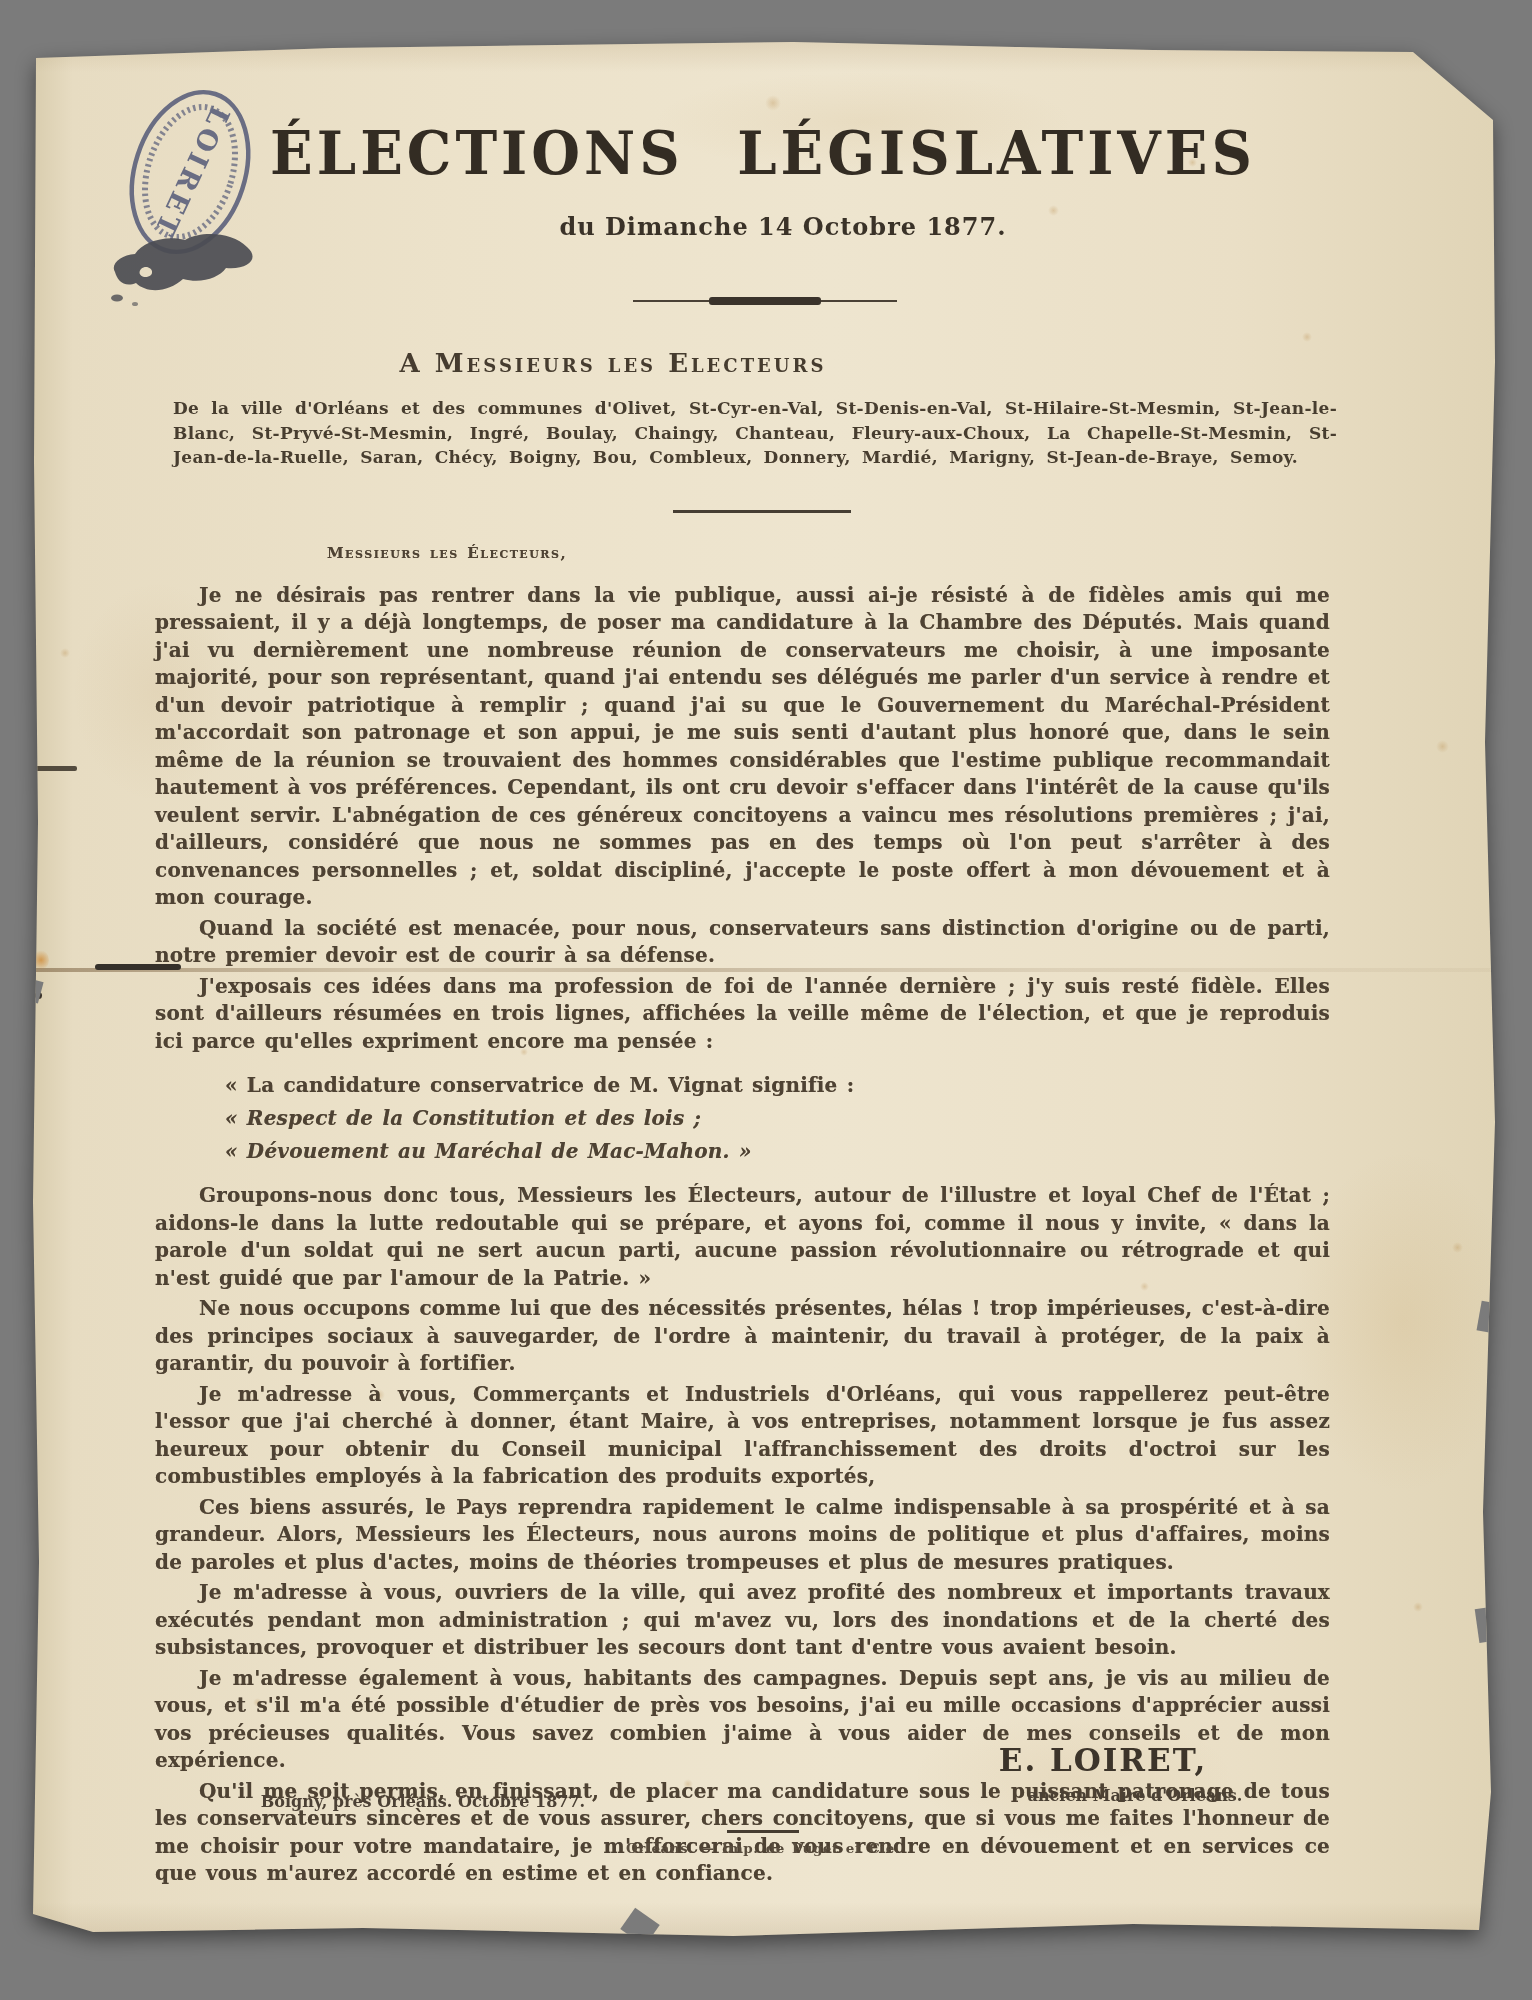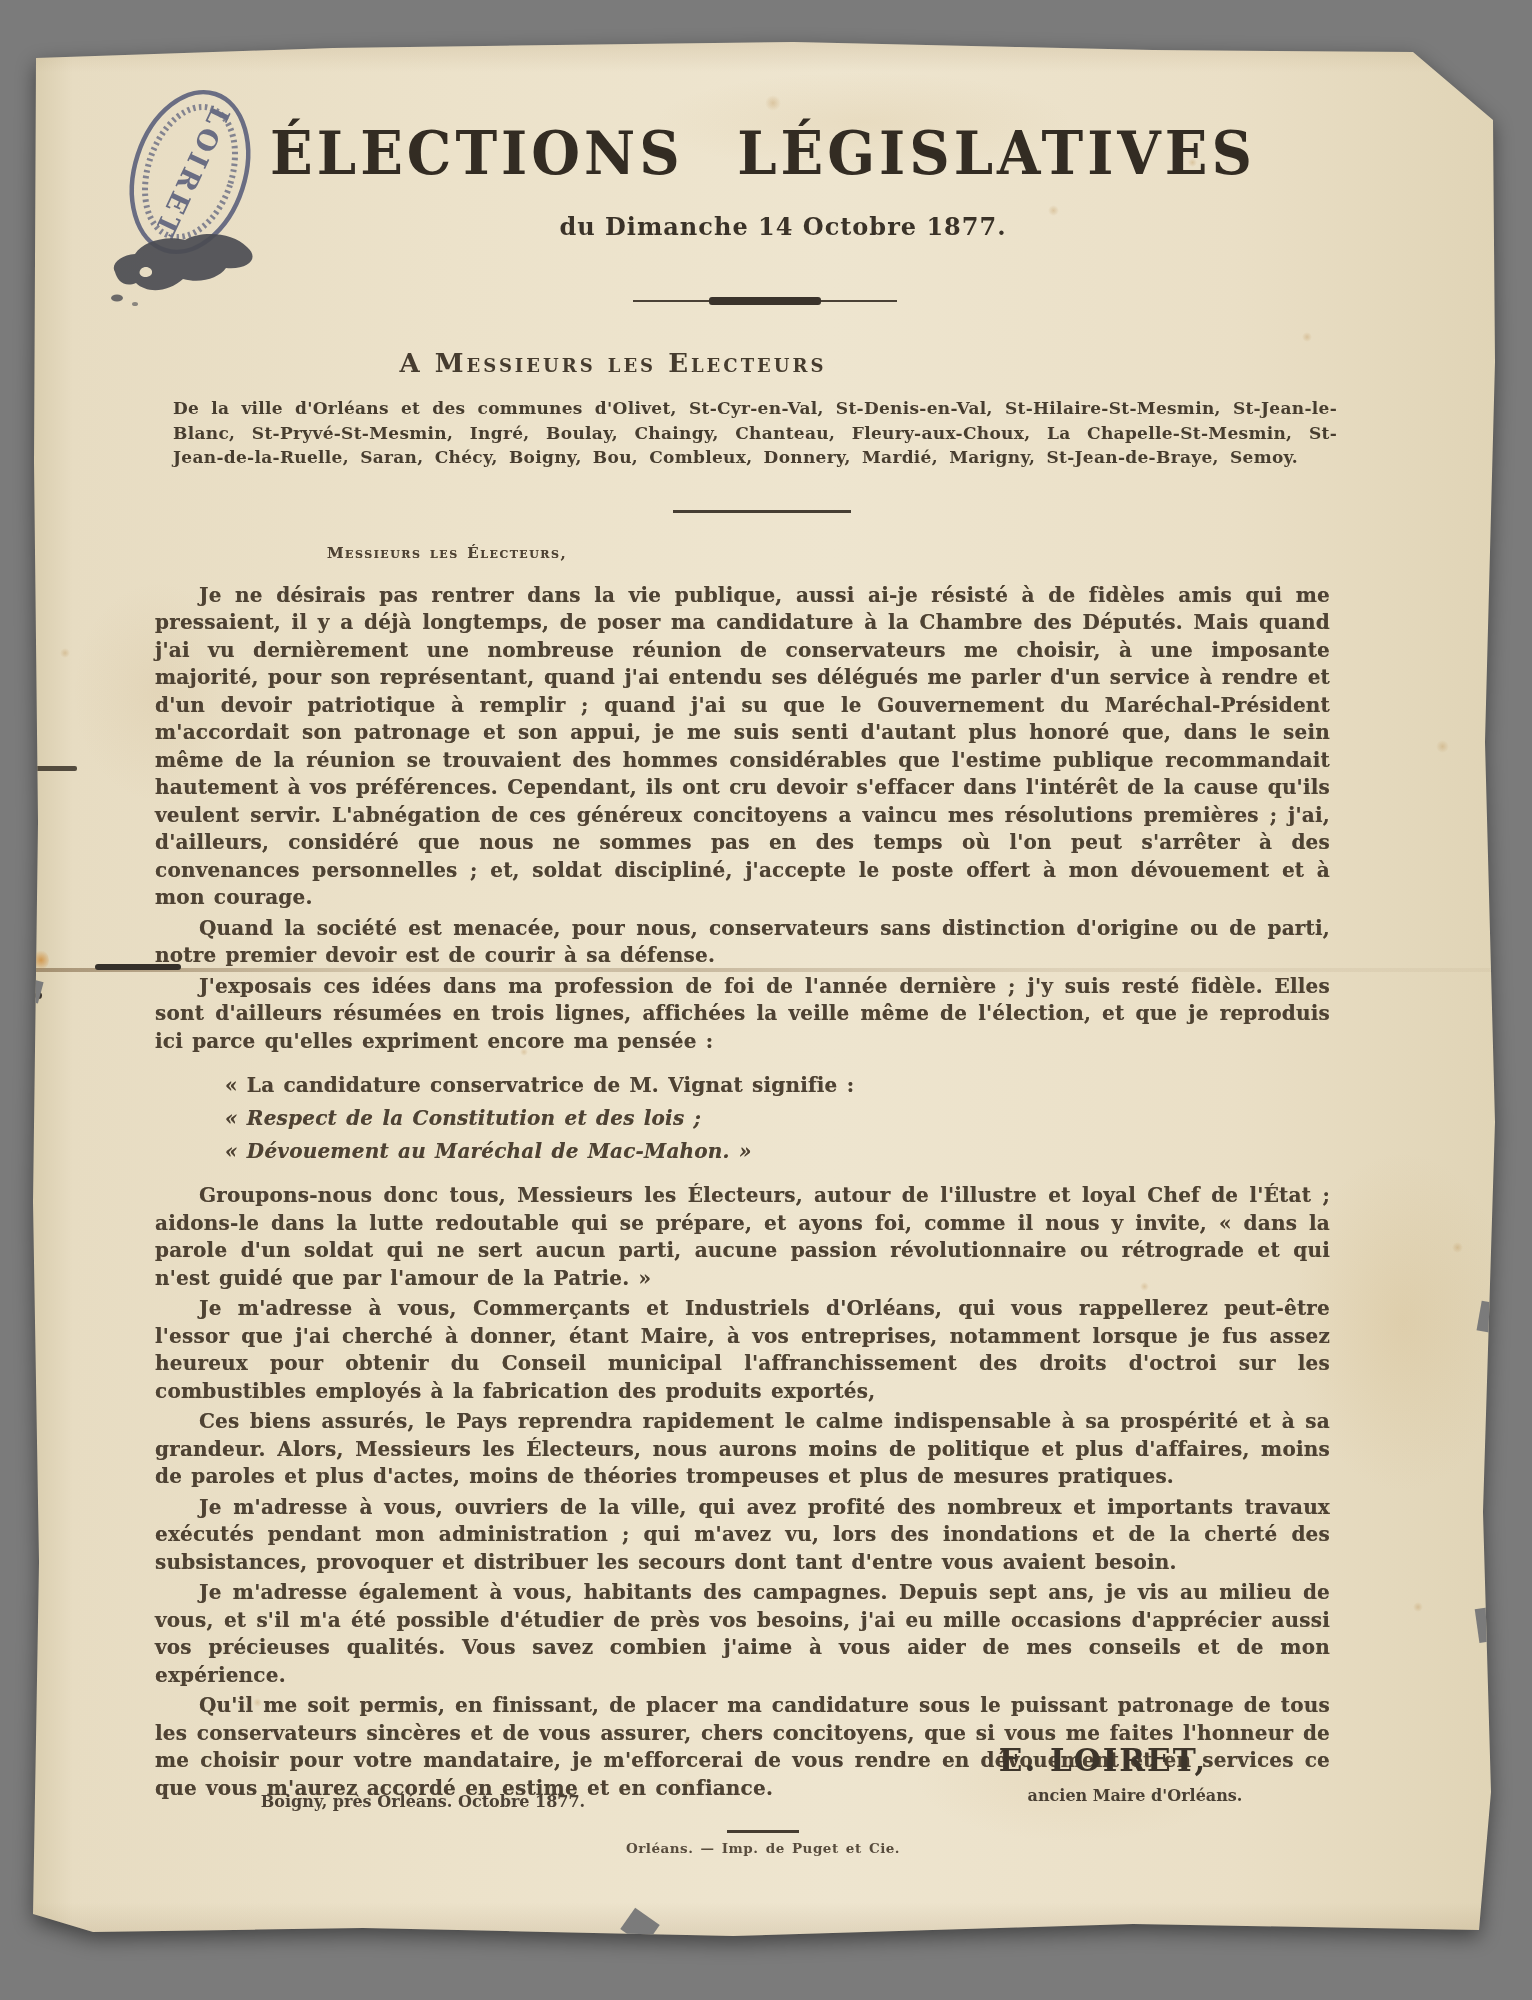--- a/index.html
+++ b/index.html
@@ -151,20 +151,21 @@
       <div class="salutation">Messieurs les Électeurs,</div>
       <p>Je ne désirais pas rentrer dans la vie publique, aussi ai-je résisté à de fidèles amis qui me pressaient, il y a déjà longtemps, de poser ma candidature à la Chambre des Députés. Mais quand j'ai vu dernièrement une nombreuse réunion de conservateurs me choisir, à une imposante majorité, pour son représentant, quand j'ai entendu ses délégués me parler d'un service à rendre et d'un devoir patriotique à remplir ; quand j'ai su que le Gouvernement du Maréchal-Président m'accordait son patronage et son appui, je me suis senti d'autant plus honoré que, dans le sein même de la réunion se trouvaient des hommes considérables que l'estime publique recommandait hautement à vos préférences. Cependant, ils ont cru devoir s'effacer dans l'intérêt de la cause qu'ils veulent servir. L'abnégation de ces généreux concitoyens a vaincu mes résolutions premières ; j'ai, d'ailleurs, considéré que nous ne sommes pas en des temps où l'on peut s'arrêter à des convenances personnelles ; et, soldat discipliné, j'accepte le poste offert à mon dévouement et à mon courage.</p>
       <p>Quand la société est menacée, pour nous, conservateurs sans distinction d'origine ou de parti, notre premier devoir est de courir à sa défense.</p>
       <p>J'exposais ces idées dans ma profession de foi de l'année dernière ; j'y suis resté fidèle. Elles sont d'ailleurs résumées en trois lignes, affichées la veille même de l'élection, et que je reproduis ici parce qu'elles expriment encore ma pensée :</p>
       <div class="quote">
         <div class="ql">« La candidature conservatrice de M. Vignat signifie :</div>
         <div class="ql it">« Respect de la Constitution et des lois ;</div>
         <div class="ql it">« Dévouement au Maréchal de Mac-Mahon. »</div>
       </div>
       <p>Groupons-nous donc tous, Messieurs les Électeurs, autour de l'illustre et loyal Chef de l'État ; aidons-le dans la lutte redoutable qui se prépare, et ayons foi, comme il nous y invite, « dans la parole d'un soldat qui ne sert aucun parti, aucune passion révolutionnaire ou rétrograde et qui n'est guidé que par l'amour de la Patrie. »</p>
+      <p>Ne nous occupons comme lui que des nécessités présentes, hélas ! trop impérieuses, c'est-à-dire des principes sociaux à sauvegarder, de l'ordre à maintenir, du travail à protéger, de la paix à garantir, du pouvoir à fortifier.</p>
       <p>Je m'adresse à vous, Commerçants et Industriels d'Orléans, qui vous rappellerez peut-être l'essor que j'ai cherché à donner, étant Maire, à vos entreprises, notamment lorsque je fus assez heureux pour obtenir du Conseil municipal l'affranchissement des droits d'octroi sur les combustibles employés à la fabrication des produits exportés,</p>
       <p>Ces biens assurés, le Pays reprendra rapidement le calme indispensable à sa prospérité et à sa grandeur. Alors, Messieurs les Électeurs, nous aurons moins de politique et plus d'affaires, moins de paroles et plus d'actes, moins de théories trompeuses et plus de mesures pratiques.</p>
       <p>Je m'adresse à vous, ouvriers de la ville, qui avez profité des nombreux et importants travaux exécutés pendant mon administration ; qui m'avez vu, lors des inondations et de la cherté des subsistances, provoquer et distribuer les secours dont tant d'entre vous avaient besoin.</p>
       <p>Je m'adresse également à vous, habitants des campagnes. Depuis sept ans, je vis au milieu de vous, et s'il m'a été possible d'étudier de près vos besoins, j'ai eu mille occasions d'apprécier aussi vos précieuses qualités. Vous savez combien j'aime à vous aider de mes conseils et de mon expérience.</p>
       <p>Qu'il me soit permis, en finissant, de placer ma candidature sous le puissant patronage de tous les conservateurs sincères et de vous assurer, chers concitoyens, que si vous me faites l'honneur de me choisir pour votre mandataire, je m'efforcerai de vous rendre en dévouement et en services ce que vous m'aurez accordé en estime et en confiance.</p>
     </div>
 
     <div class="signature">
       <div class="sig-name">E. LOIRET,</div>
       <div class="sig-role">ancien Maire d'Orléans.</div>

